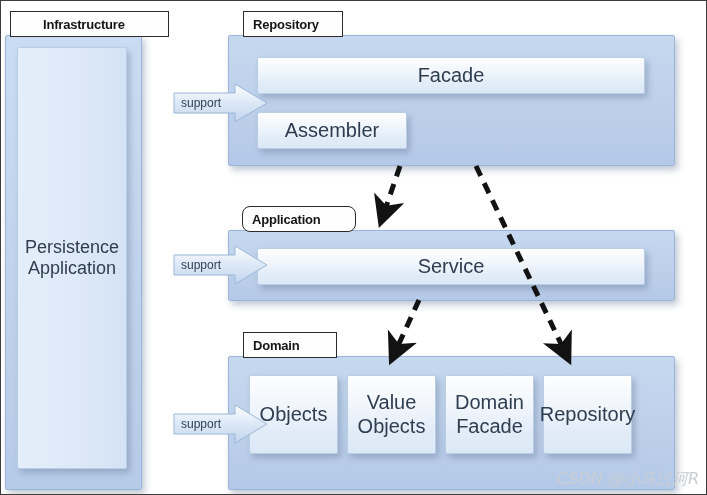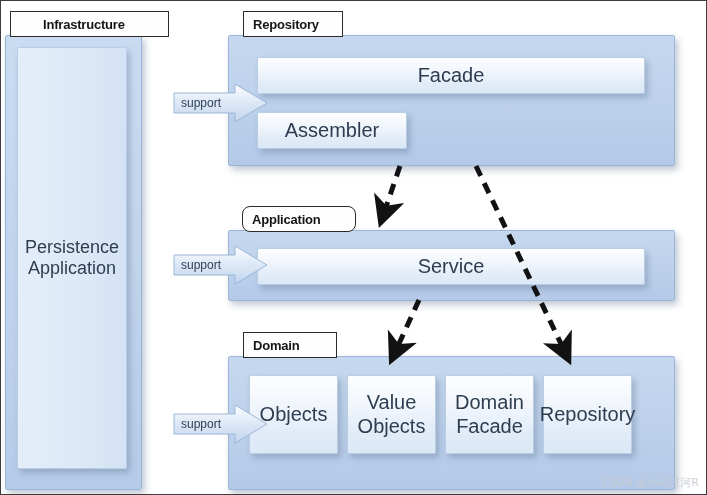--- a/index.html
+++ b/index.html
@@ -110,25 +110,26 @@
     width: 707px; height: 495px;
     z-index: 9;
     pointer-events: none;
   }
 
   
   #watermark {
     position: absolute;
     right: 8px;
     bottom: 5px;
-    font-size: 11px;
+    font-size: 16px;
     color: #c9cdd4;
     z-index: 15;
     white-space: nowrap;
     font-family: "DejaVu Sans", sans-serif;
+    font-style: italic;
   }
 </style>
 </head>
 <body>
 
 <div id="canvas">
 
   <div class="tab-label" style="left:10px; top:11px; width:116px; height:24px;padding-left:32px;">
     <span>Infrastructure</span>
   </div>

